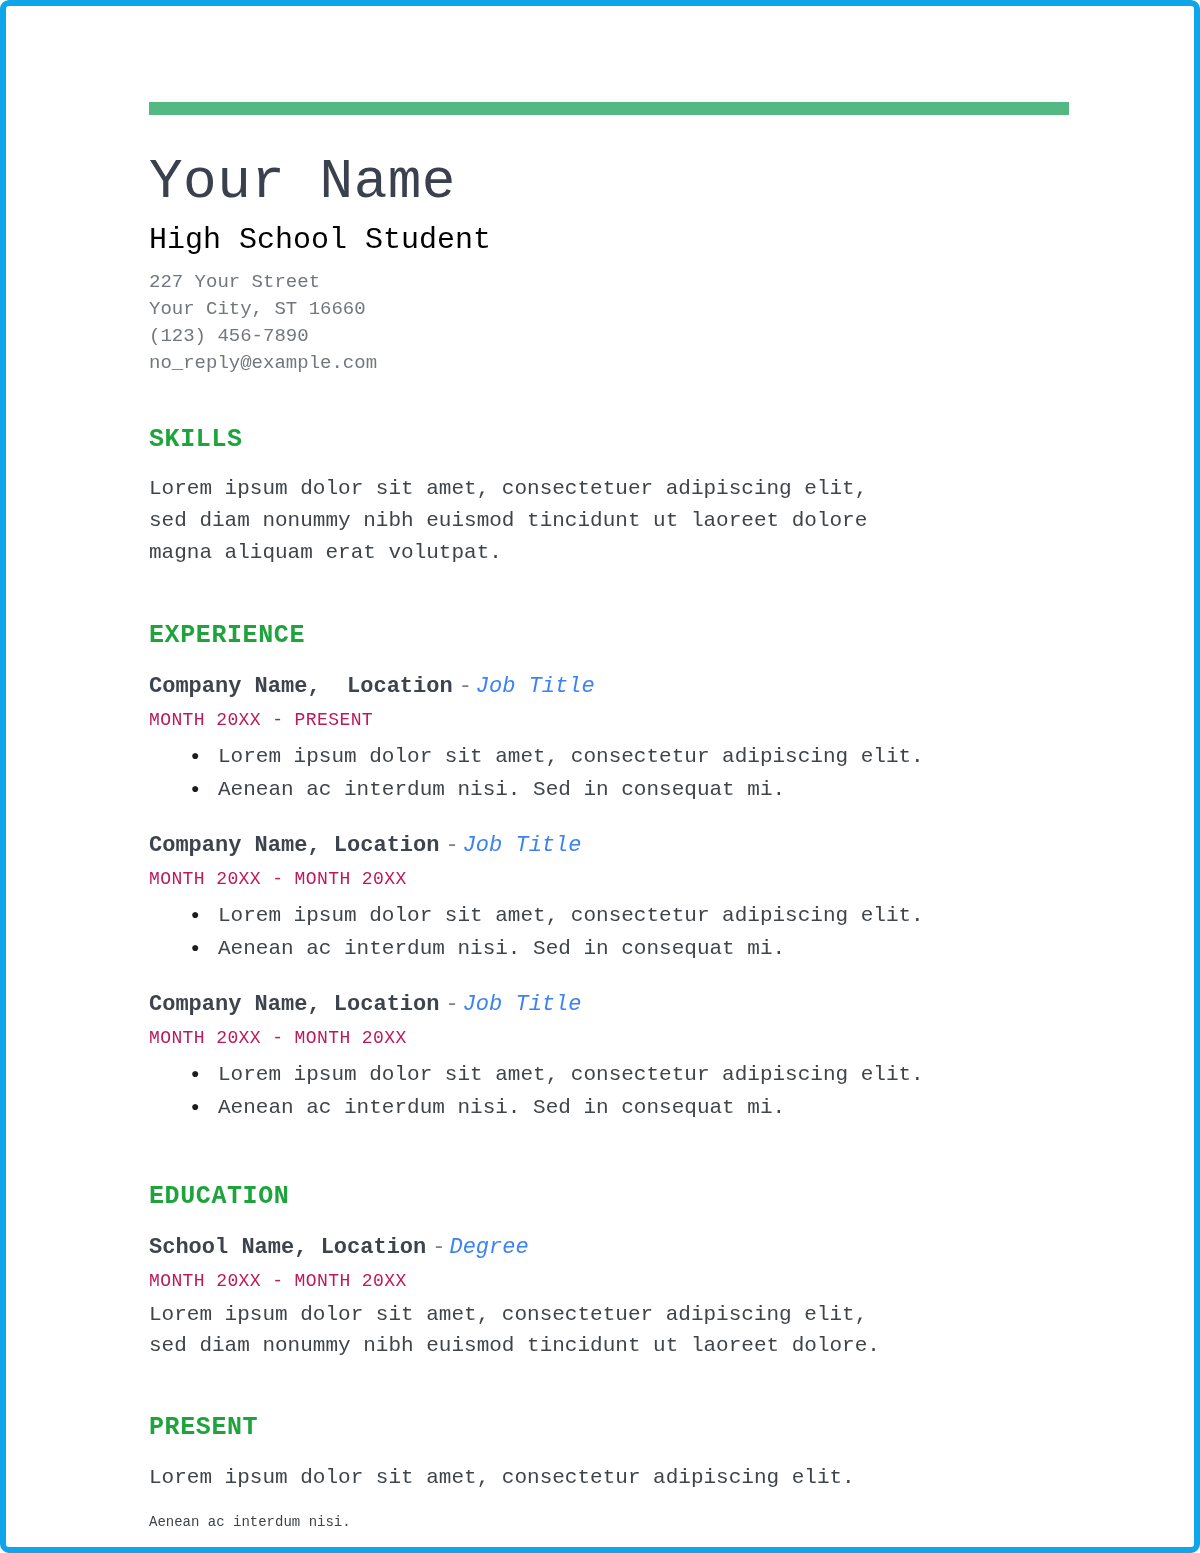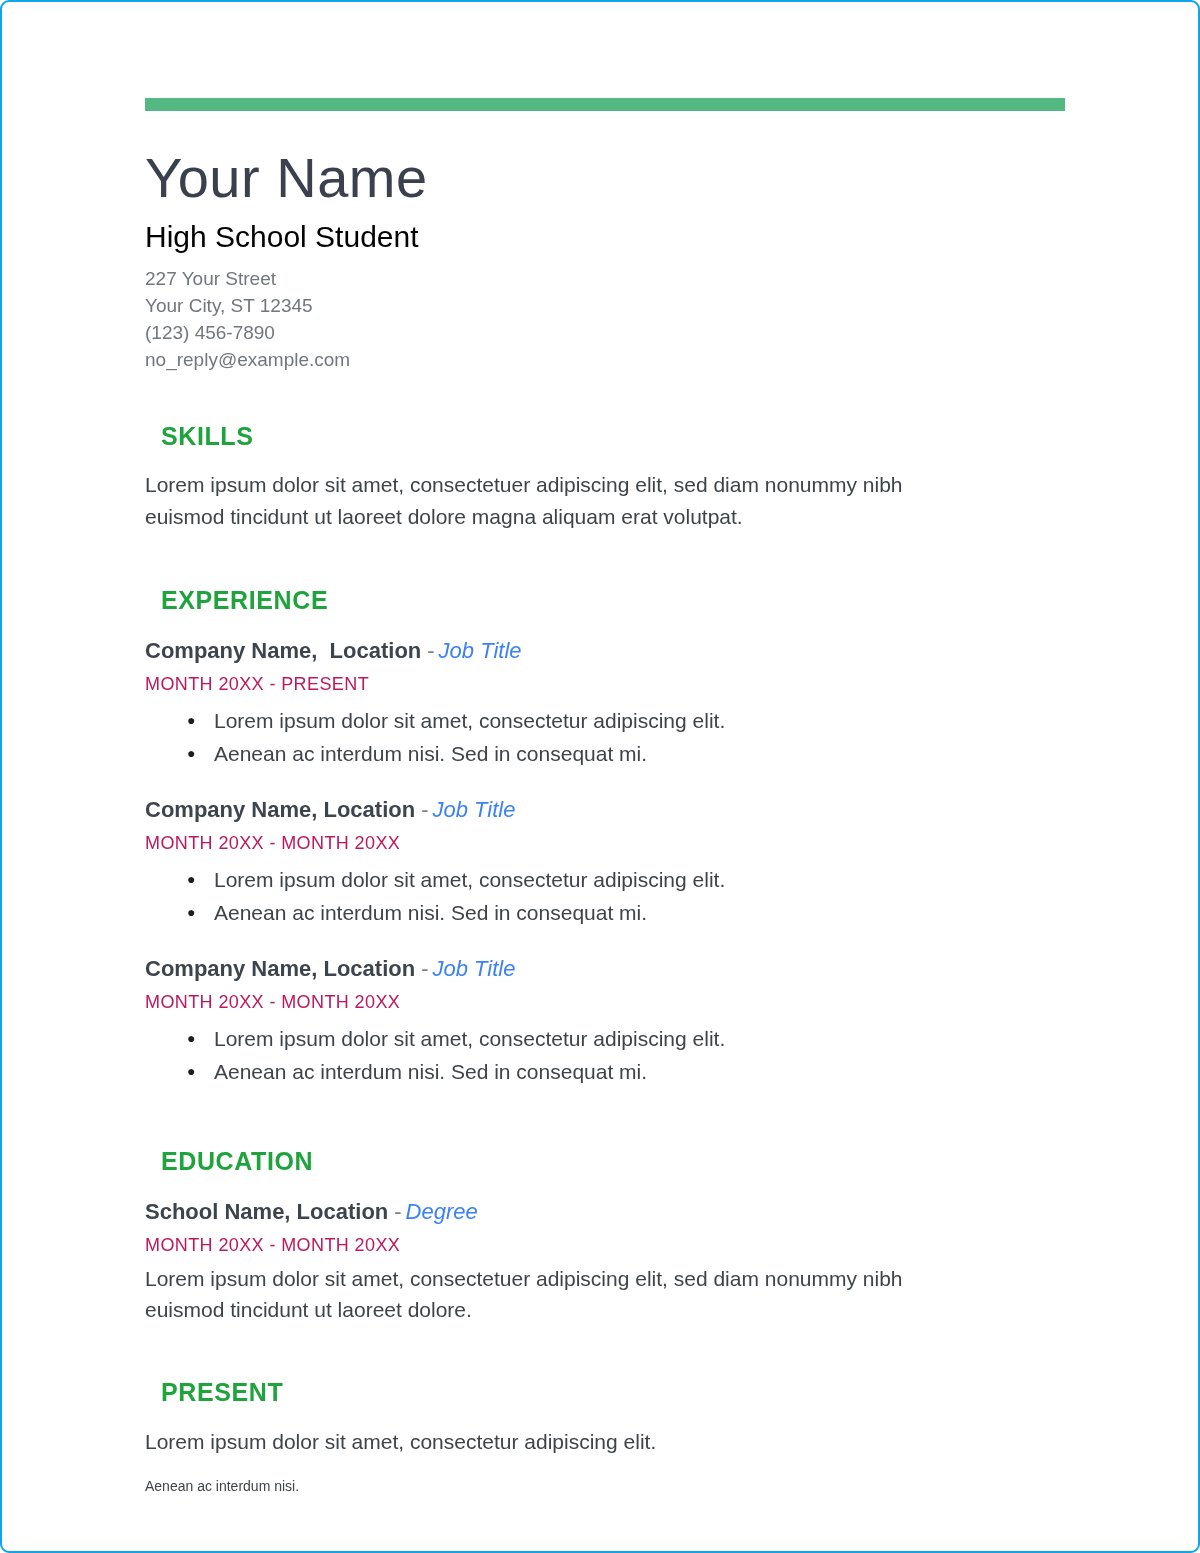--- a/index.html
+++ b/index.html
@@ -1,24 +1,24 @@
 <!DOCTYPE html>
 <html><head>
 <meta charset="utf-8">
 <style>
   html, body { margin: 0; padding: 0; background: #ffffff; }
   .page {
     position: relative;
     width: 1200px;
     height: 1553px;
     box-sizing: border-box;
-    border: 2px solid #0ea5e9;
+    border: 6px solid #0ea5e9;
     border-radius: 9px;
     background: #ffffff;
-    font-family: Liberation Sans, sans-serif;
+    font-family: Liberation Mono, monospace;
     color: #3f4449;
     overflow: hidden;
   }
   .content {
     padding: 96px 137px 0 143px;
   }
   .accent-bar {
     height: 13px;
     width: 920px;
     background: #54b883;
@@ -43,21 +43,21 @@
     font-size: 19px;
     line-height: 27px;
     color: #72777d;
   }
   .section { margin-top: 0; }
   .section-skills     { margin-top: 48px; }
   .section-experience { margin-top: 52px; }
   .section-education  { margin-top: 58px; }
   .section-awards     { margin-top: 52px; }
   .section-heading {
-    margin: 16px;
+    margin: 0;
     font-size: 25px;
     line-height: 30px;
     font-weight: 700;
     letter-spacing: 0.6px;
     color: #1fa43d;
   }
   .body-text {
     margin: 18px 0 0 0;
     font-size: 21px;
     line-height: 32px;
@@ -127,21 +127,21 @@
 <div class="page">
   <div class="content">
 
     <div class="accent-bar"></div>
 
     <header>
       <h1 class="name">Your Name</h1>
       <h2 class="subtitle">High School Student</h2>
       <div class="contact">
         <div>227 Your Street</div>
-        <div>Your City, ST 12345</div>
+        <div>Your City, ST 16660</div>
         <div>(123) 456-7890</div>
         <div>no_reply@example.com</div>
       </div>
     </header>
 
     <section class="section section-skills">
       <h3 class="section-heading">SKILLS</h3>
       <p class="body-text">Lorem ipsum dolor sit amet, consectetuer adipiscing elit, sed diam nonummy nibh euismod tincidunt ut laoreet dolore magna aliquam erat volutpat.</p>
     </section>
 

